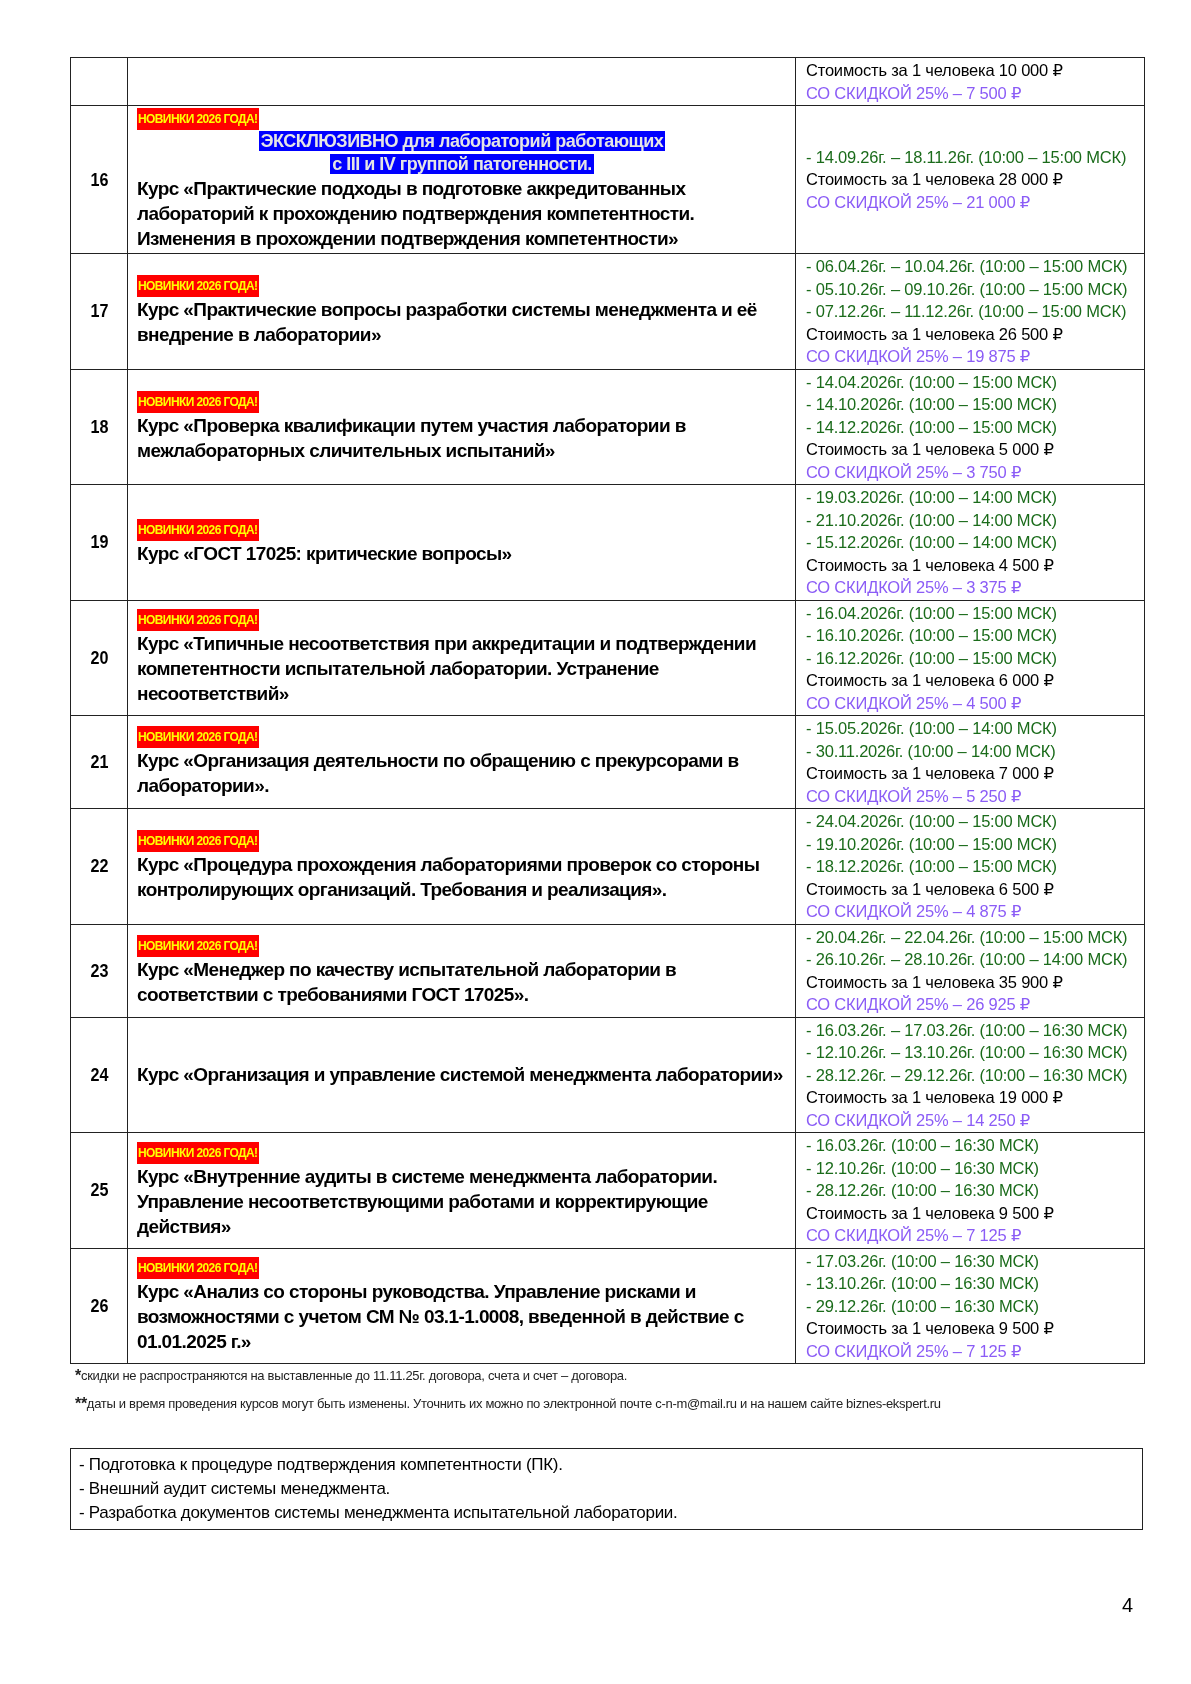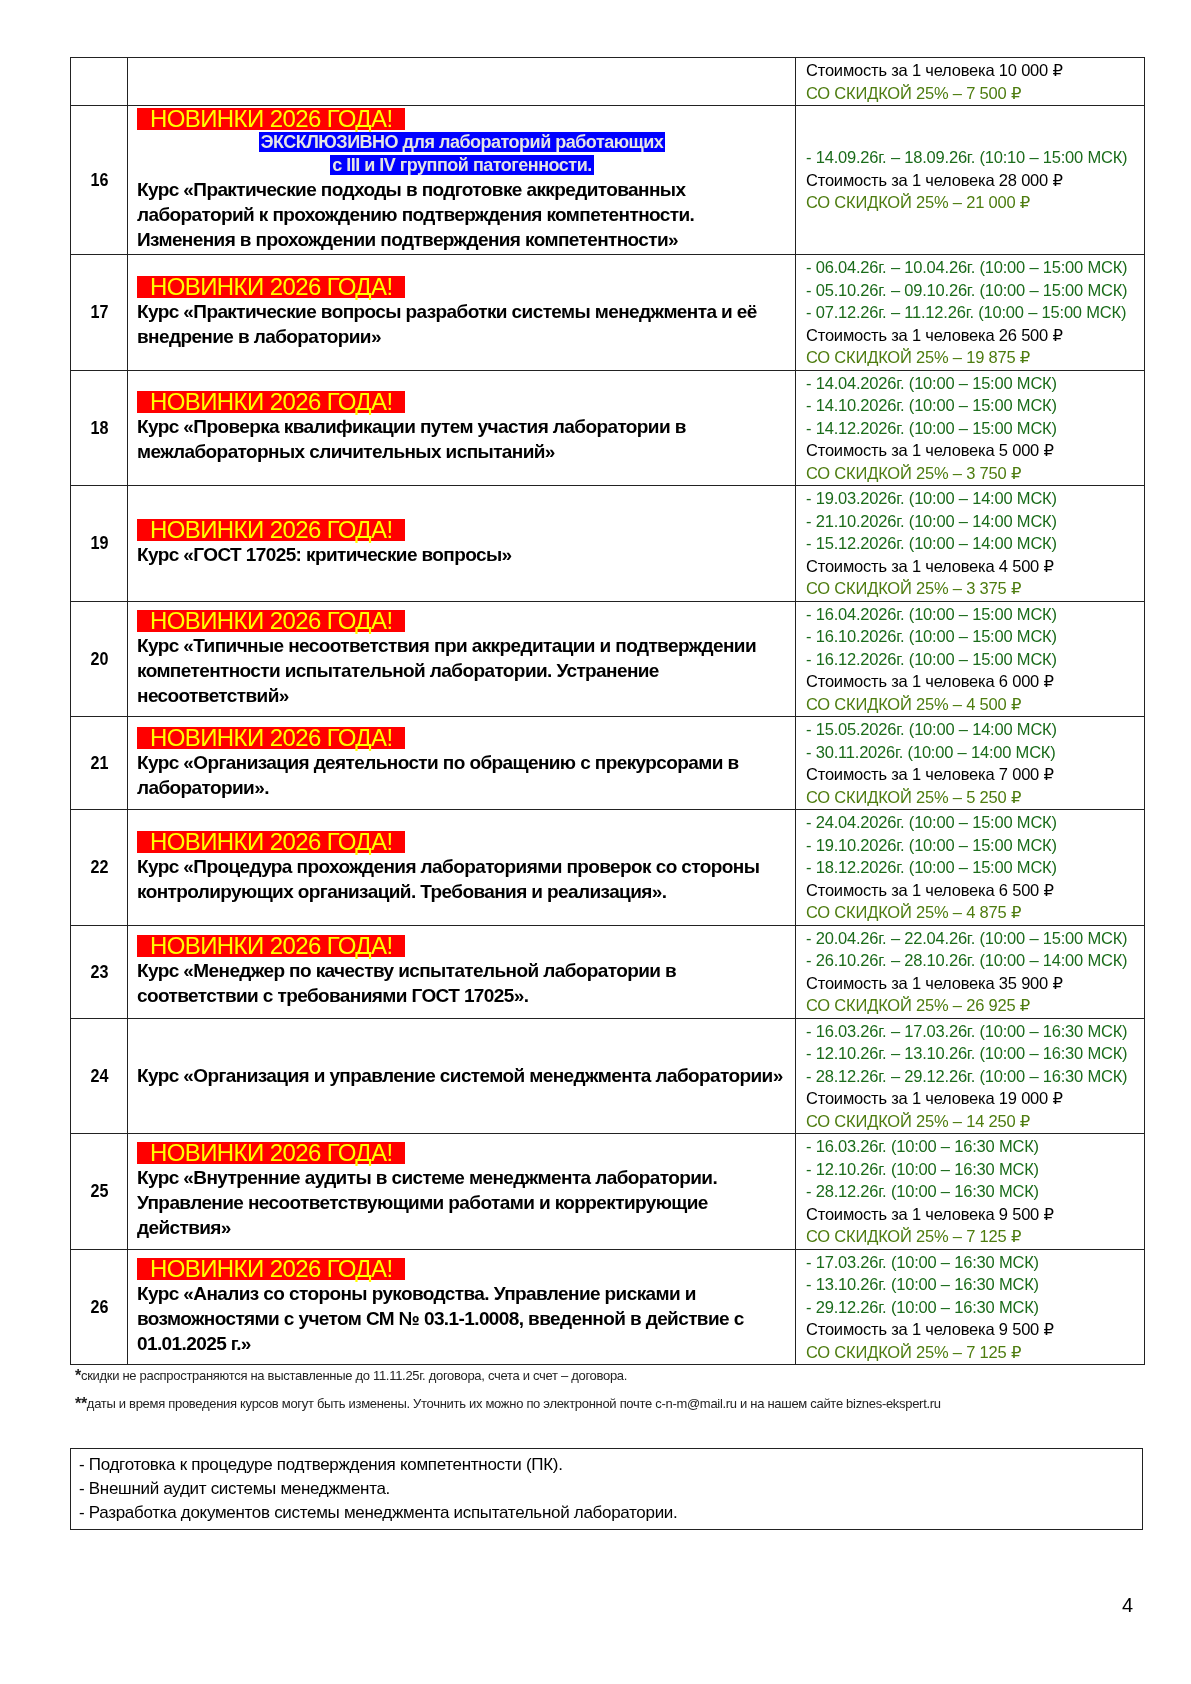--- a/index.html
+++ b/index.html
@@ -9,30 +9,30 @@
   table.courses { position: absolute; left: 70px; top: 57px; width: 1075px;
          border-collapse: collapse; table-layout: fixed; }
   table.courses td { border: 1.5px solid #222; vertical-align: middle; padding: 0; }
   td.num { width: 56px; text-align: center; font-weight: bold; font-size: 19px;
            transform: scaleX(0.85); }
   td.title { width: 650px; padding: 2px 8px 2px 9px !important; }
   td.sched { padding: 1px 10px 1px 10px !important; }
   .title-text { font-weight: bold; font-size: 19px; line-height: 25px;
                 letter-spacing: -0.6px; display: block; }
   .new-badge { display: inline-block; background: #ff0000; color: #ffff00;
-               font-weight: normal; font-size: 24px; line-height: 22px;
-               letter-spacing: -0.6px; padding: 0 13px; }
+               font-weight: bold; font-size: 12px; line-height: 22px;
+               letter-spacing: -0.6px; padding: 0 1px; }
   .excl-wrap { text-align: center; line-height: 23px; }
   .excl { background: #0000ff; color: #e5e5e5; font-weight: bold; font-size: 18px;
           letter-spacing: -0.5px; padding: 0 2px; }
   .line { font-size: 16.5px; line-height: 22.5px; white-space: nowrap;
           letter-spacing: -0.2px; }
   .date { color: #1a6b1a; }
   .price { color: #000; }
-  .disc { color: #4d7c0f; }
+  .disc { color: #8b5cf6; }
   .footnotes { position: absolute; left: 75px; top: 1362px; width: 1080px; }
   .fn { font-size: 13px; line-height: 28px; color: #222; letter-spacing: -0.3px; }
   .fn .star { font-weight: bold; font-size: 16px; vertical-align: top; }
   .consult { position: absolute; left: 70px; top: 1448px; width: 1073px;
              border: 1.5px solid #222; padding: 4px 0 4px 8px; box-sizing: border-box; }
   .consult-title { text-align: center; font-weight: bold; font-size: 19px;
                    text-decoration: underline; line-height: 22px; letter-spacing: -0.3px; }
   .consult-item { font-size: 17px; line-height: 24px; letter-spacing: -0.3px; }
   .page-number { position: absolute; left: 1122px; top: 1594px; font-size: 20px; }
 </style>
@@ -47,21 +47,21 @@
           <td class="title"></td>
           <td class="sched">
             <div class="line price">Стоимость за 1 человека 10 000 ₽</div>
             <div class="line disc">СО СКИДКОЙ 25% – 7 500 ₽</div>
           </td>
         </tr>
         <tr style="height: 143px;">
           <td class="num">16</td>
           <td class="title"><span class="new-badge">НОВИНКИ 2026 ГОДА!</span><div class="excl-wrap"><span class="excl">ЭКСКЛЮЗИВНО для лабораторий работающих</span></div><div class="excl-wrap"><span class="excl">с III и IV группой патогенности.</span></div><span class="title-text">Курс «Практические подходы в подготовке аккредитованных лабораторий к прохождению подтверждения компетентности. Изменения в прохождении подтверждения компетентности»</span></td>
           <td class="sched">
-            <div class="line date">- 14.09.26г. – 18.09.26г. (10:10 – 15:00 МСК)</div>
+            <div class="line date">- 14.09.26г. – 18.11.26г. (10:00 – 15:00 МСК)</div>
             <div class="line price">Стоимость за 1 человека 28 000 ₽</div>
             <div class="line disc">СО СКИДКОЙ 25% – 21 000 ₽</div>
           </td>
         </tr>
         <tr style="height: 108px;">
           <td class="num">17</td>
           <td class="title"><span class="new-badge">НОВИНКИ 2026 ГОДА!</span><span class="title-text">Курс «Практические вопросы разработки системы менеджмента и её внедрение в лаборатории»</span></td>
           <td class="sched">
             <div class="line date">- 06.04.26г. – 10.04.26г. (10:00 – 15:00 МСК)</div>
             <div class="line date">- 05.10.26г. – 09.10.26г. (10:00 – 15:00 МСК)</div>

